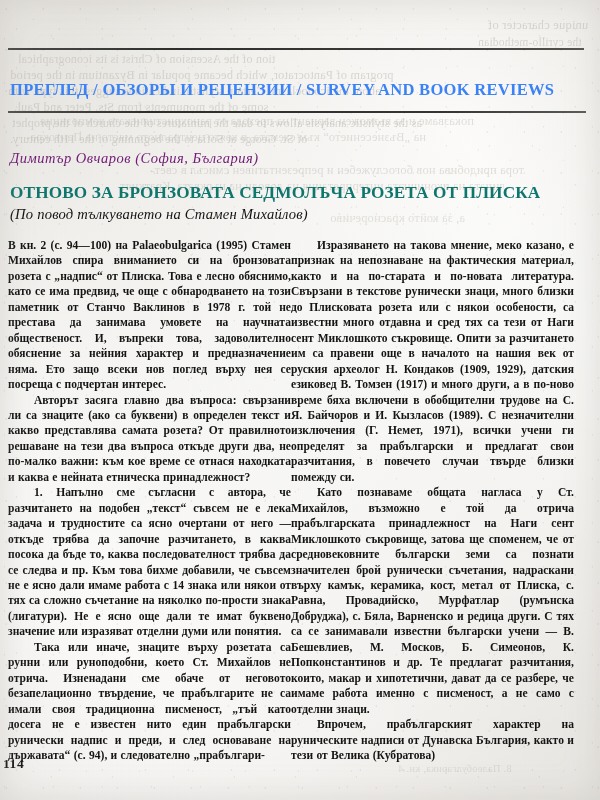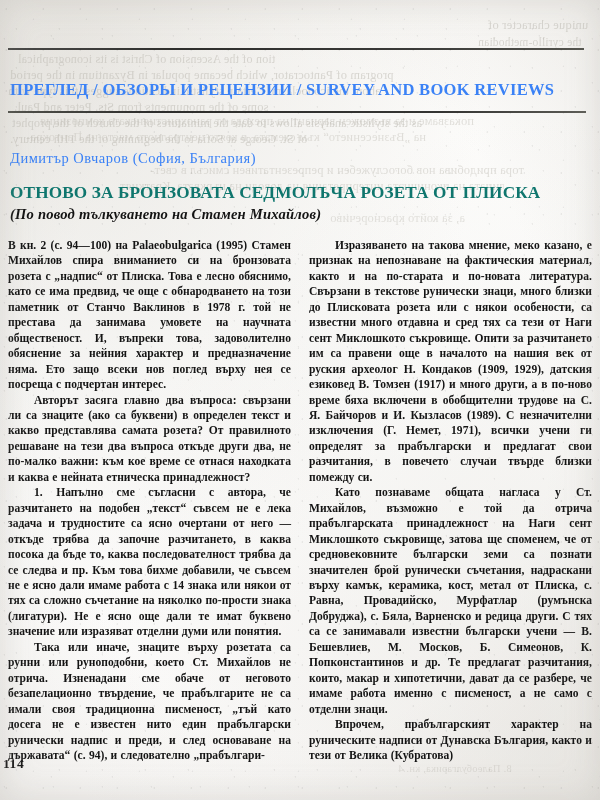--- a/index.html
+++ b/index.html
@@ -89,56 +89,56 @@
     height: 2px;
     background: linear-gradient(90deg, #52524c 0%, #2d2d2b 25%, #343432 75%, #5c5c56 100%);
   }
 
   
   #author-line {
     position: absolute;
     top: 150px;
     left: 10px;
     font-size: 14.5px;
+    font-style: italic;
     letter-spacing: 0.5px;
-    color: #3b82f6;
+    color: #701a75;
     white-space: nowrap;
   }
   #article-title {
     position: absolute;
     top: 183px;
     left: 10px;
     right: 8px;
     font-size: 17.2px;
     font-weight: 700;
     letter-spacing: 0.15px;
     color: #0f766e;
     white-space: nowrap;
   }
   #article-subtitle {
     position: absolute;
     top: 206px;
     left: 10px;
     font-size: 14.6px;
     font-style: italic;
-    font-weight: 700;
+    font-weight: 400;
     letter-spacing: 0.2px;
     color: #131313;
     white-space: nowrap;
   }
 
   
   #columns {
     position: absolute;
     top: 238px;
     left: 8px;
     width: 584px;
     height: 490px;
     display: flex;
-    gap: 18px;
   }
   .col {
     width: 283px;
     font-size: 11.55px;
     line-height: 15.45px;
     text-align: justify;
     text-justify: inter-word;
     color: #141414;
     font-weight: 700;
     letter-spacing: 0.02px;

